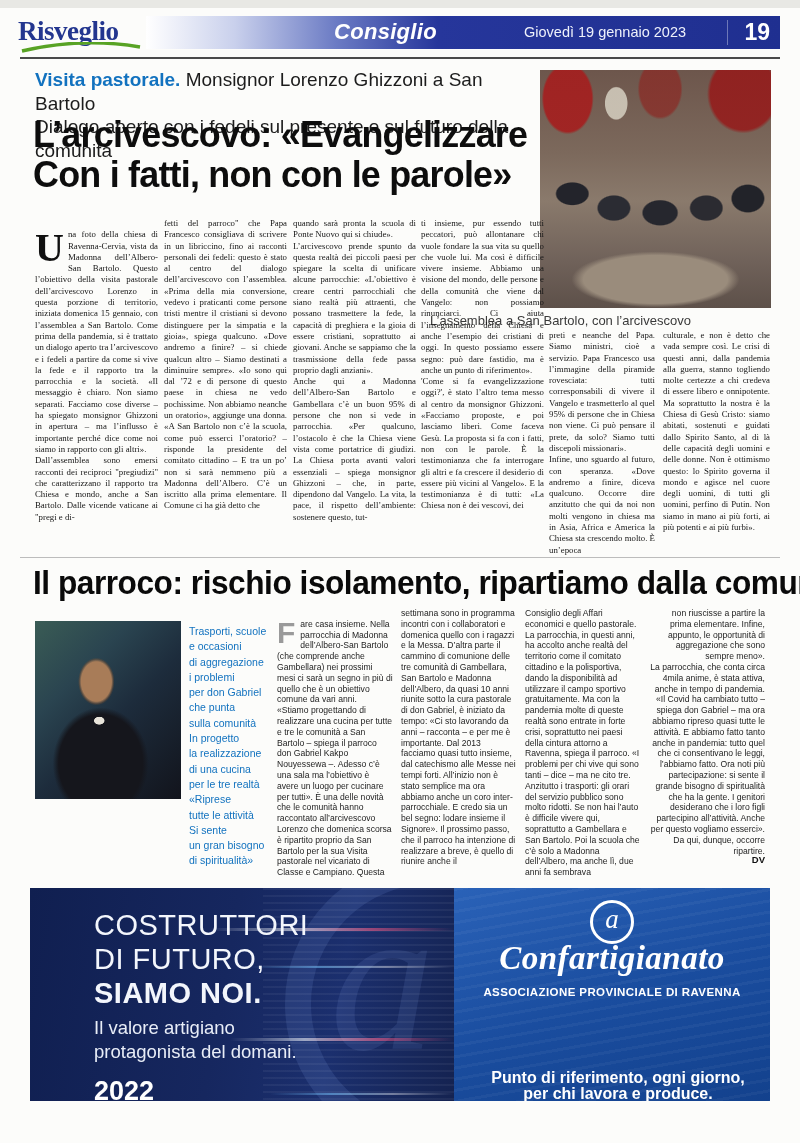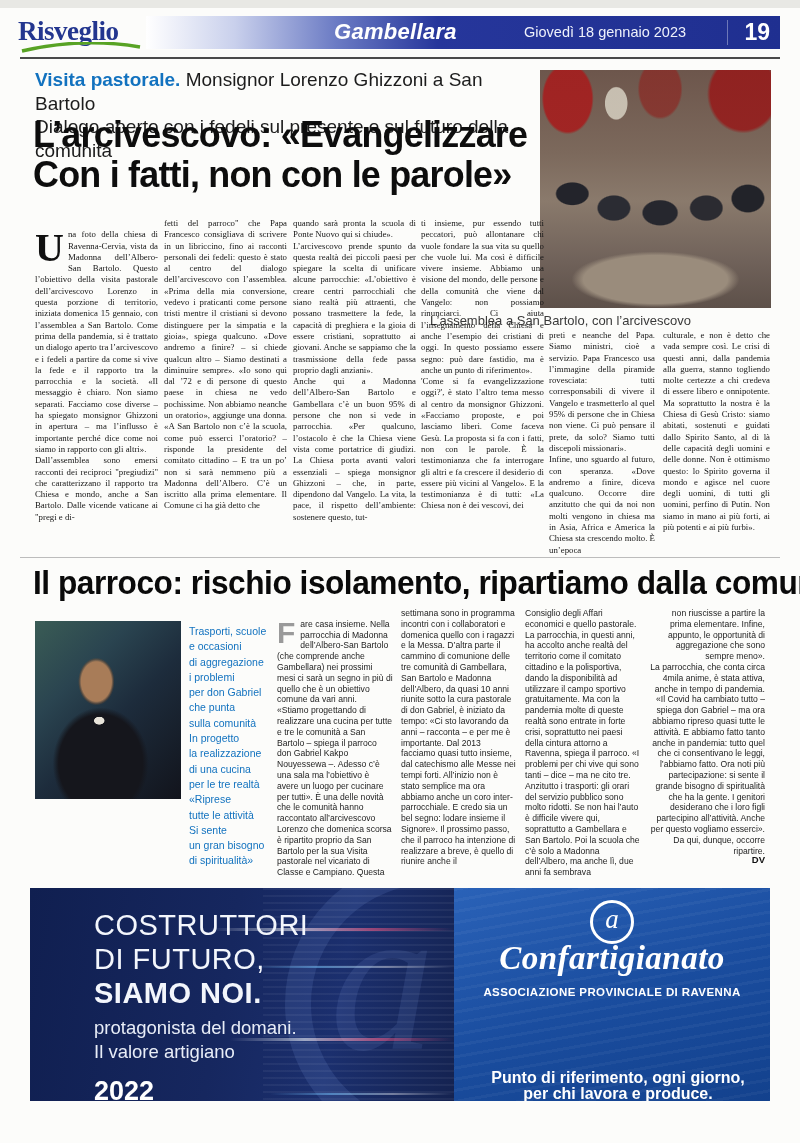--- a/index.html
+++ b/index.html
@@ -99,22 +99,22 @@
 
 <div class="page">
 
   <div class="abs" style="left:18px;top:8px;width:126px;height:38px;">
     <span class="logo-text">Risveglio</span>
     <svg class="logo-swoosh" width="122" height="14">
       <path d="M2 9 Q 62 -5 120 5" stroke="#58a324" stroke-width="3.4" fill="none"></path>
     </svg>
   </div>
   <div class="abs header-bar">
-    <span class="territori">Gambellara</span>
-    <span class="header-date">Giovedì 18 gennaio 2023</span>
+    <span class="territori">Consiglio</span>
+    <span class="header-date">Giovedì 19 gennaio 2023</span>
     <span class="header-sep"></span>
     <span class="page-num">19</span>
   </div>
   <div class="abs header-rule"></div>
 
   <div class="abs kicker">
     <div><span class="kicker-lead">Visita pastorale.</span><span> Monsignor Lorenzo Ghizzoni a San Bartolo</span></div>
     <div>Dialogo aperto con i fedeli sul presente e sul futuro della comunità</div>
   </div>
   <div class="abs headline1">
@@ -181,22 +181,22 @@
       <div class="streak" style="left:180px;top:40px;width:244px;"></div>
       <div class="streak2" style="left:220px;top:78px;width:204px;"></div>
       <div class="streak" style="left:200px;top:150px;width:224px;"></div>
       <div class="streak2" style="left:240px;top:205px;width:184px;"></div>
       <div class="ad-left-title">
         <div>COSTRUTTORI</div>
         <div>DI FUTURO,</div>
         <div class="bold">SIAMO NOI.</div>
       </div>
       <div class="ad-left-sub">
+        <div>Il valore artigiano</div>
         <div>protagonista del domani.</div>
-        <div>Il valore artigiano</div>
       </div>
       <div class="ad-left-year">2022</div>
     </div>
 
     <div class="ad-right">
       <div class="ad-logo-circle">
         <div class="ad-logo-a">a</div>
       </div>
       <div class="ad-brand">Confartigianato</div>
       <div class="ad-assoc">ASSOCIAZIONE PROVINCIALE DI RAVENNA</div>

